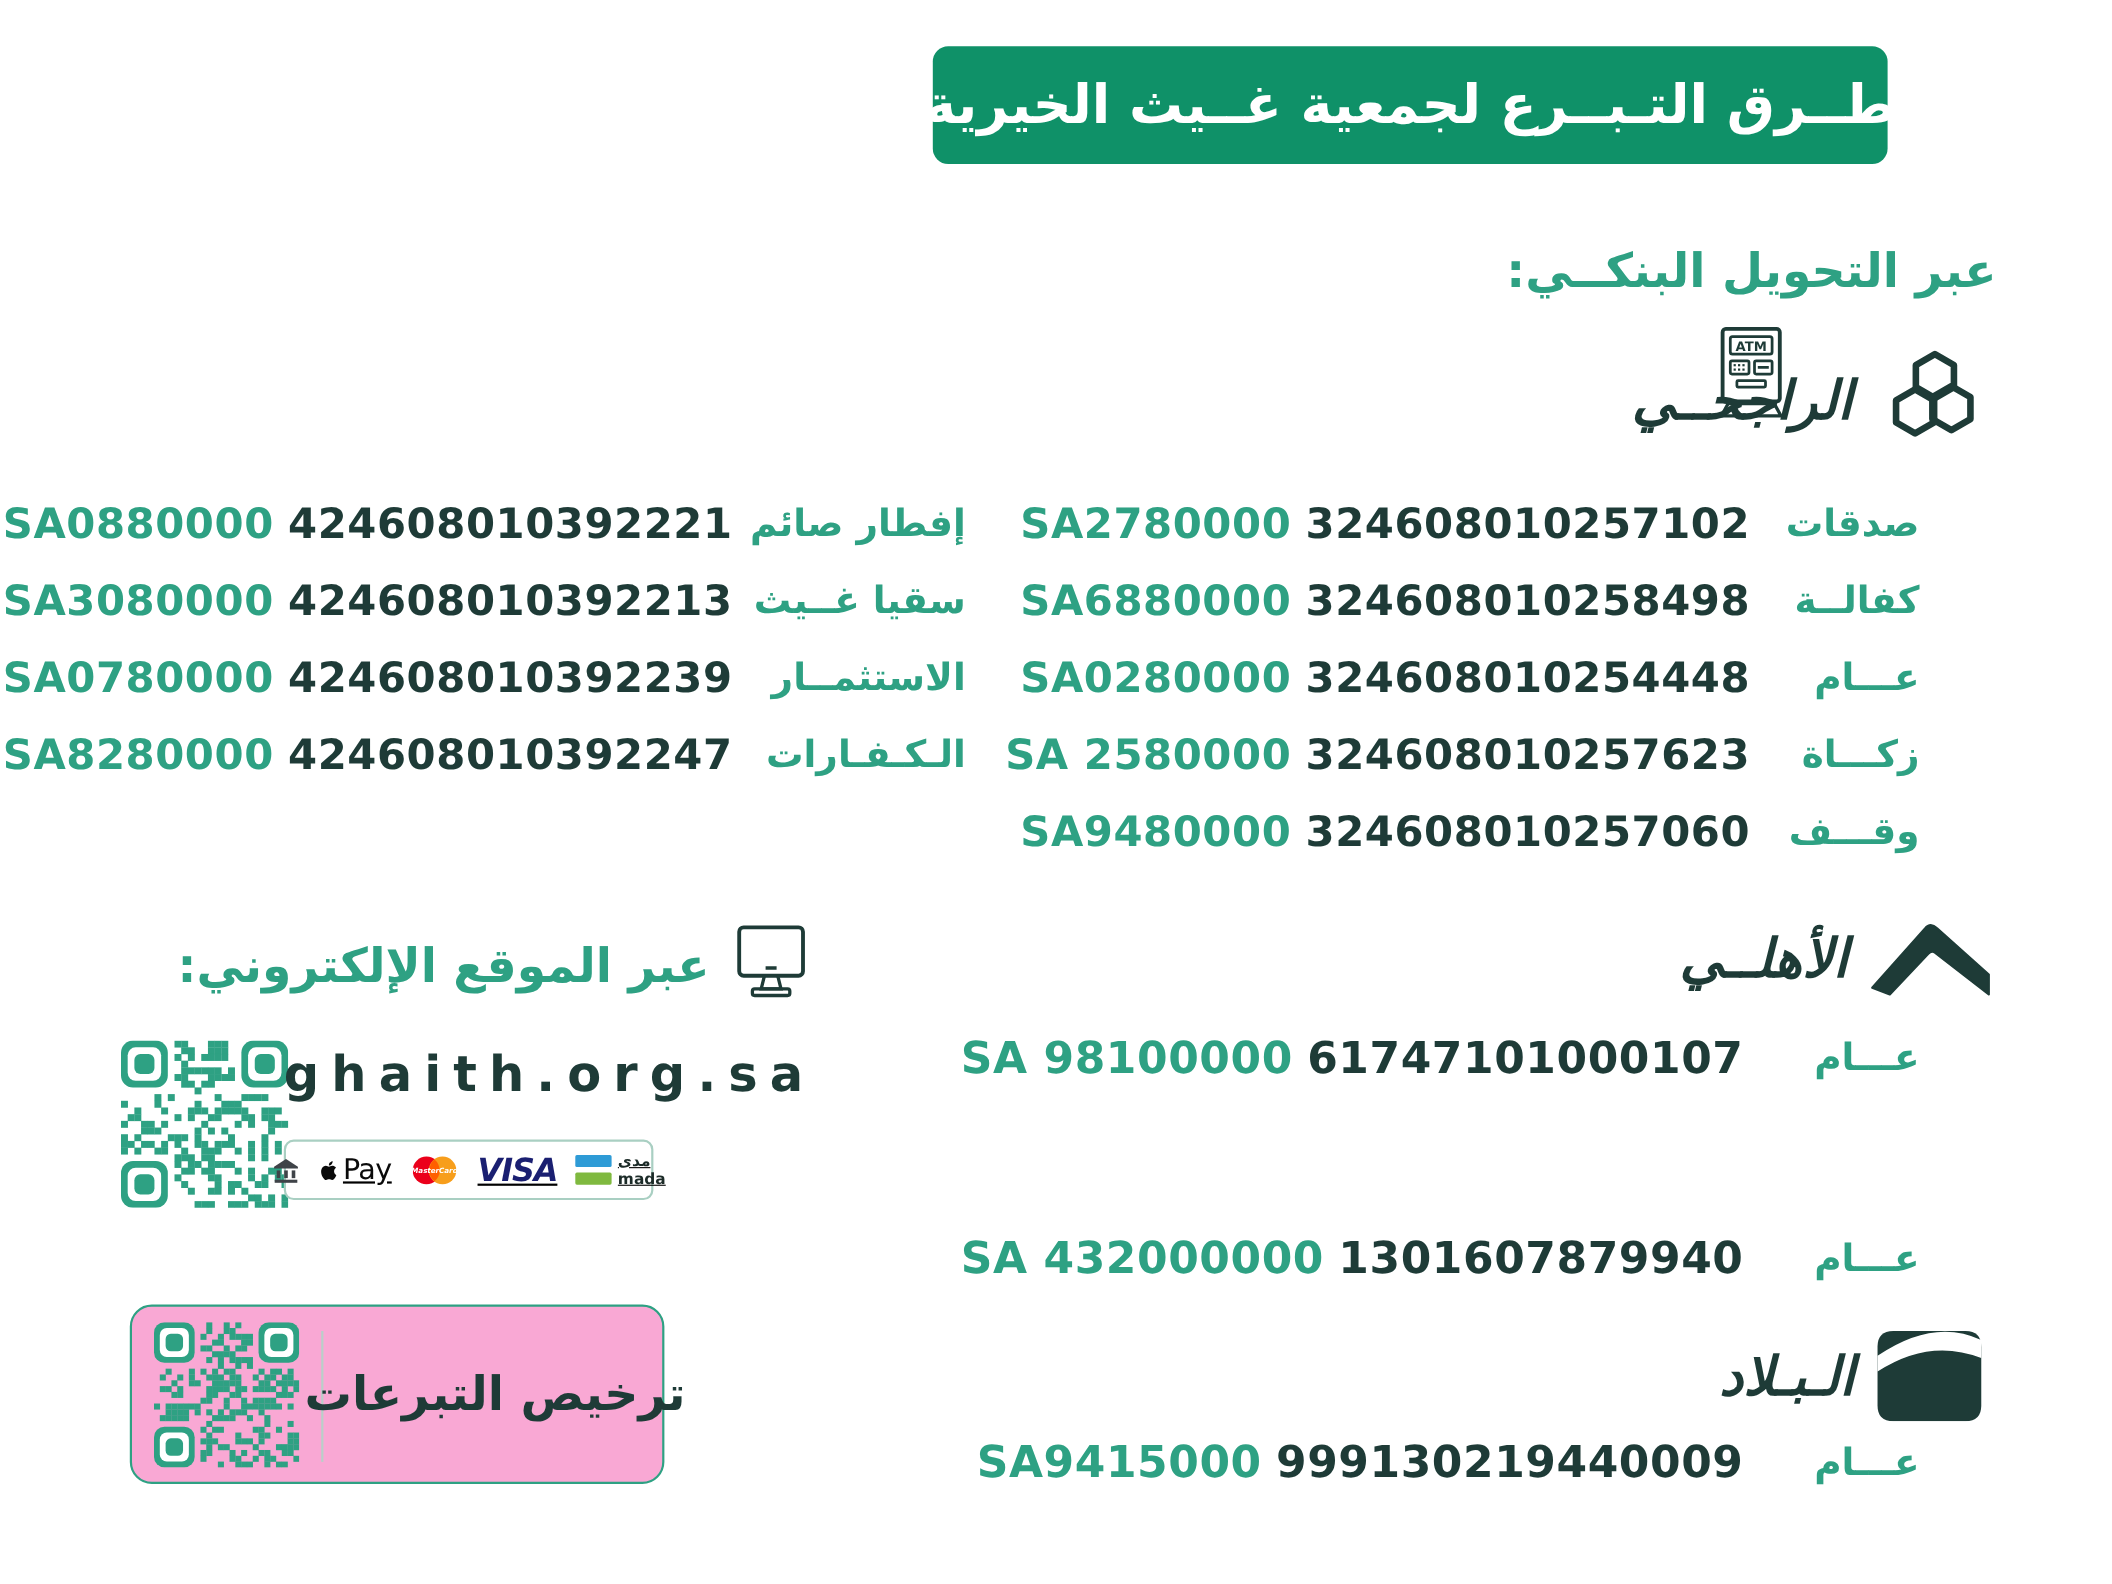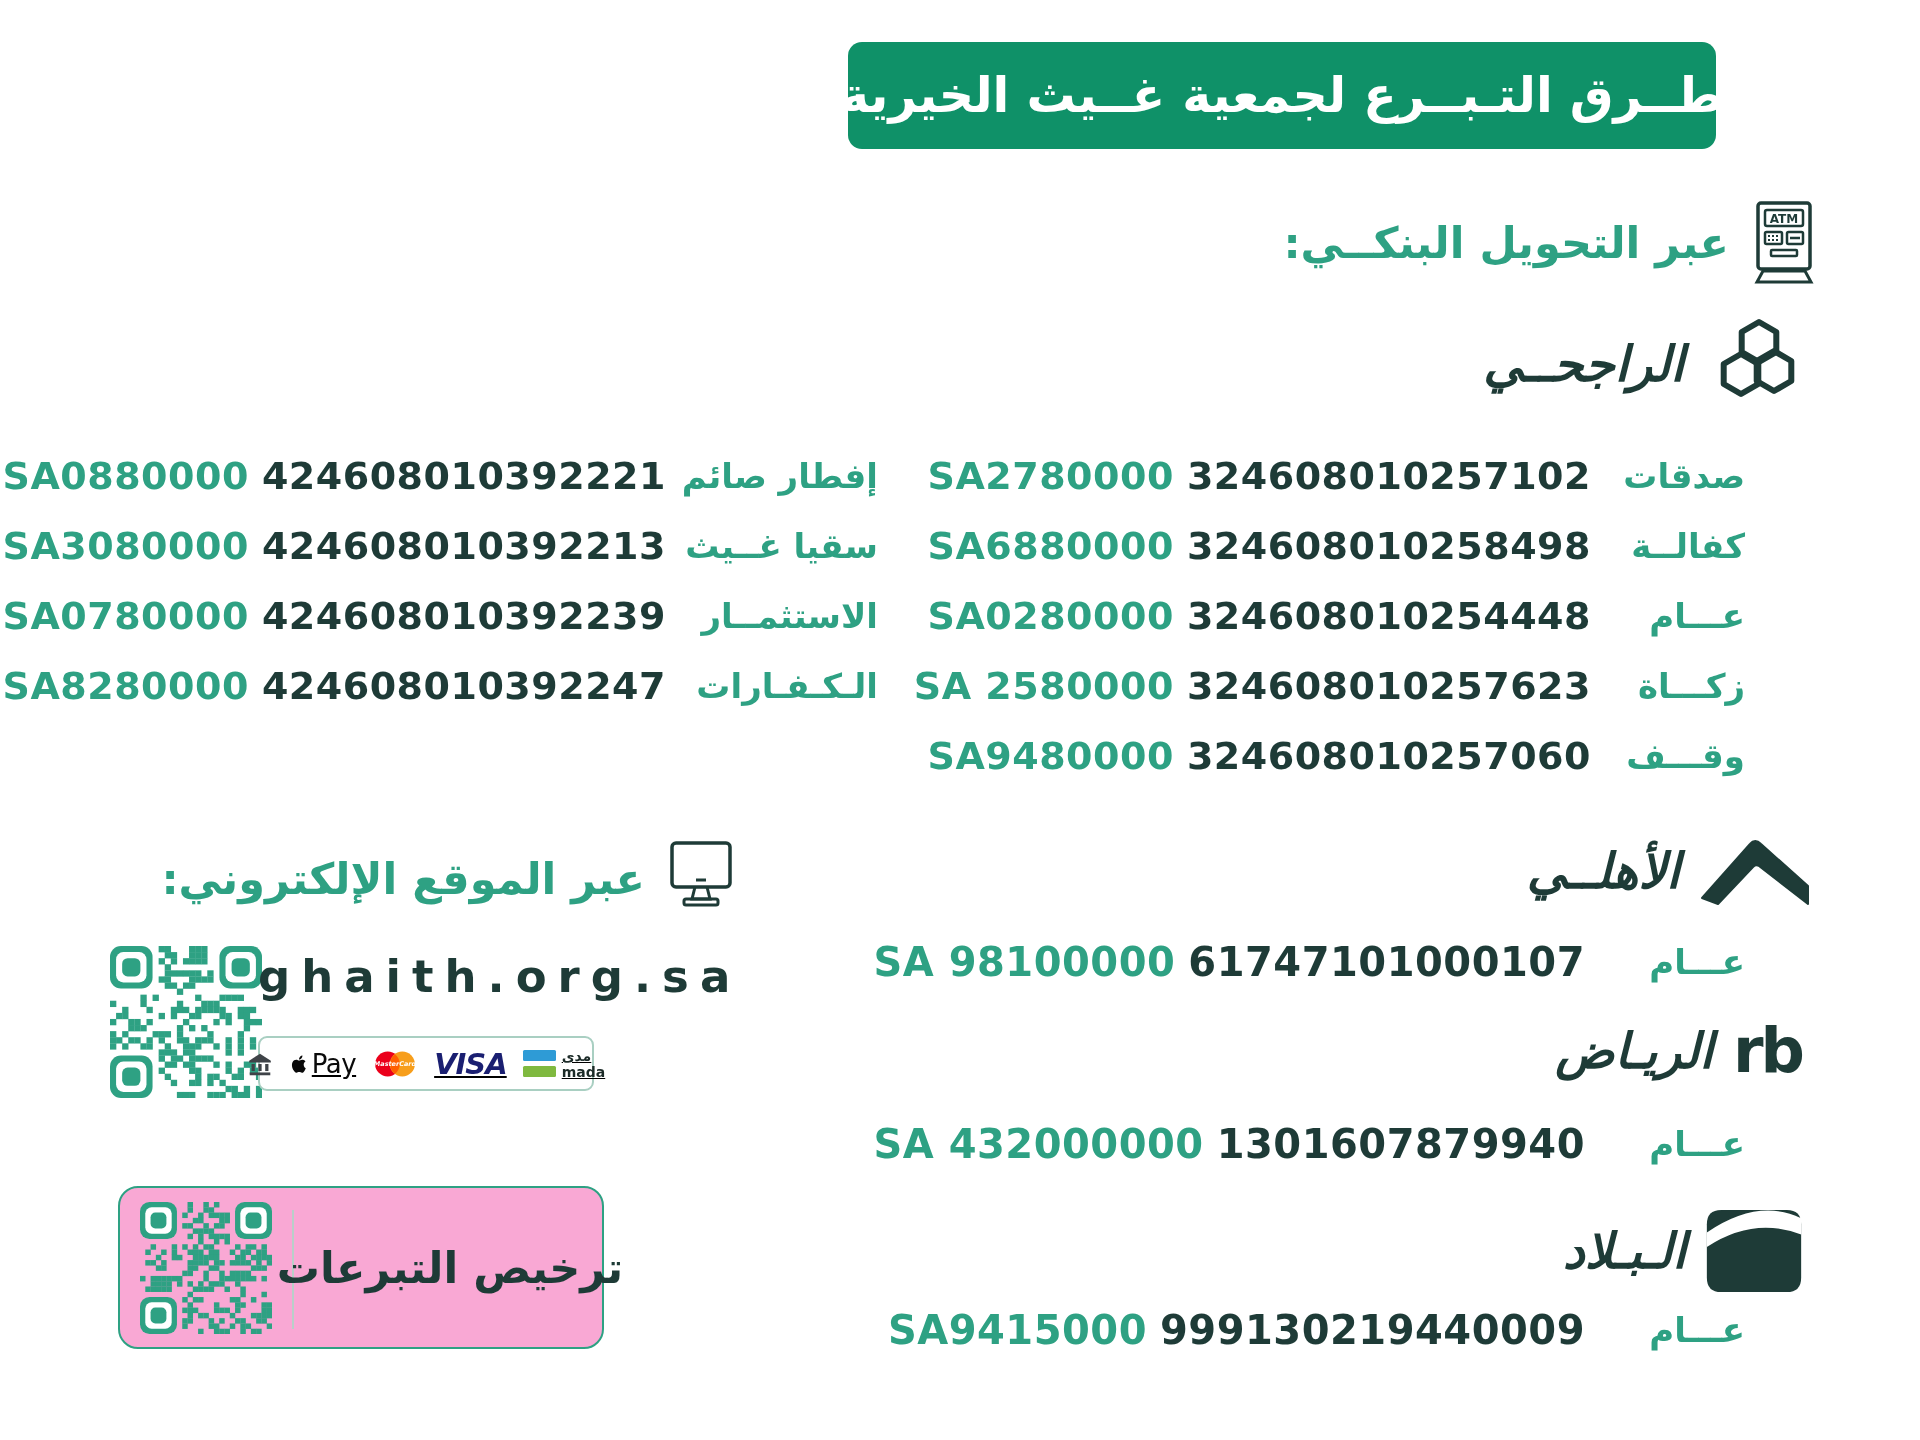--- a/index.html
+++ b/index.html
@@ -12,21 +12,21 @@
   .canvas{position:relative;width:1920px;height:1440px;background:#fff;overflow:hidden;}
 
   
   .banner{position:absolute;left:848px;top:42px;width:868px;height:107px;background:var(--banner);
           border-radius:14px;display:flex;align-items:center;justify-content:center;}
   .banner span{color:#ffffff;font-size:49px;font-weight:700;direction:rtl;white-space:nowrap;}
 
   
   .sec-head{position:absolute;display:flex;align-items:center;gap:24px;}
   .sec-head .t{font-size:43px;font-weight:700;color:var(--accent);direction:rtl;white-space:nowrap;}
-  #bank-head{right:105px;top:198px;height:90px;}
+  #bank-head{right:105px;top:222px;height:90px;flex-direction:column;}
   #site-head{right:1187px;top:834px;height:90px;}
 
   
   .bank-head{position:absolute;display:flex;align-items:center;gap:20px;}
   .bank-head .n{font-size:49px;font-weight:700;color:var(--dark);direction:rtl;white-space:nowrap;font-style:italic;}
   #rajhi-head{right:112px;top:318px;}
   #ahli-head{right:110px;top:836px;}
   #riyad-head{right:118px;top:1020px;}
   #bilad-head{right:118px;top:1210px;}
   .riyad-logo{font-size:62px;font-weight:800;color:var(--dark);letter-spacing:-3px;line-height:1;}
@@ -186,24 +186,20 @@
     </span>
   </div>
   <div class="acct-row col-r big" style="top:936px">
     <span class="acct-label">عـــام</span>
     <span class="iban">
         <span class="p">SA 98100000</span>
         <span class="d">61747101000107</span>
       </span>
   </div>
 
-  <div class="bank-head" id="riyad-head">
-    <span class="n">الريـاض</span>
-    <span class="riyad-logo">rb</span>
-  </div>
   <div class="acct-row col-r big" style="top:1118px">
     <span class="acct-label">عـــام</span>
     <span class="iban">
         <span class="p">SA 432000000</span>
         <span class="d">1301607879940</span>
       </span>
   </div>
 
   <div class="bank-head" id="bilad-head">
     <span class="n">الـبـلاد</span>

